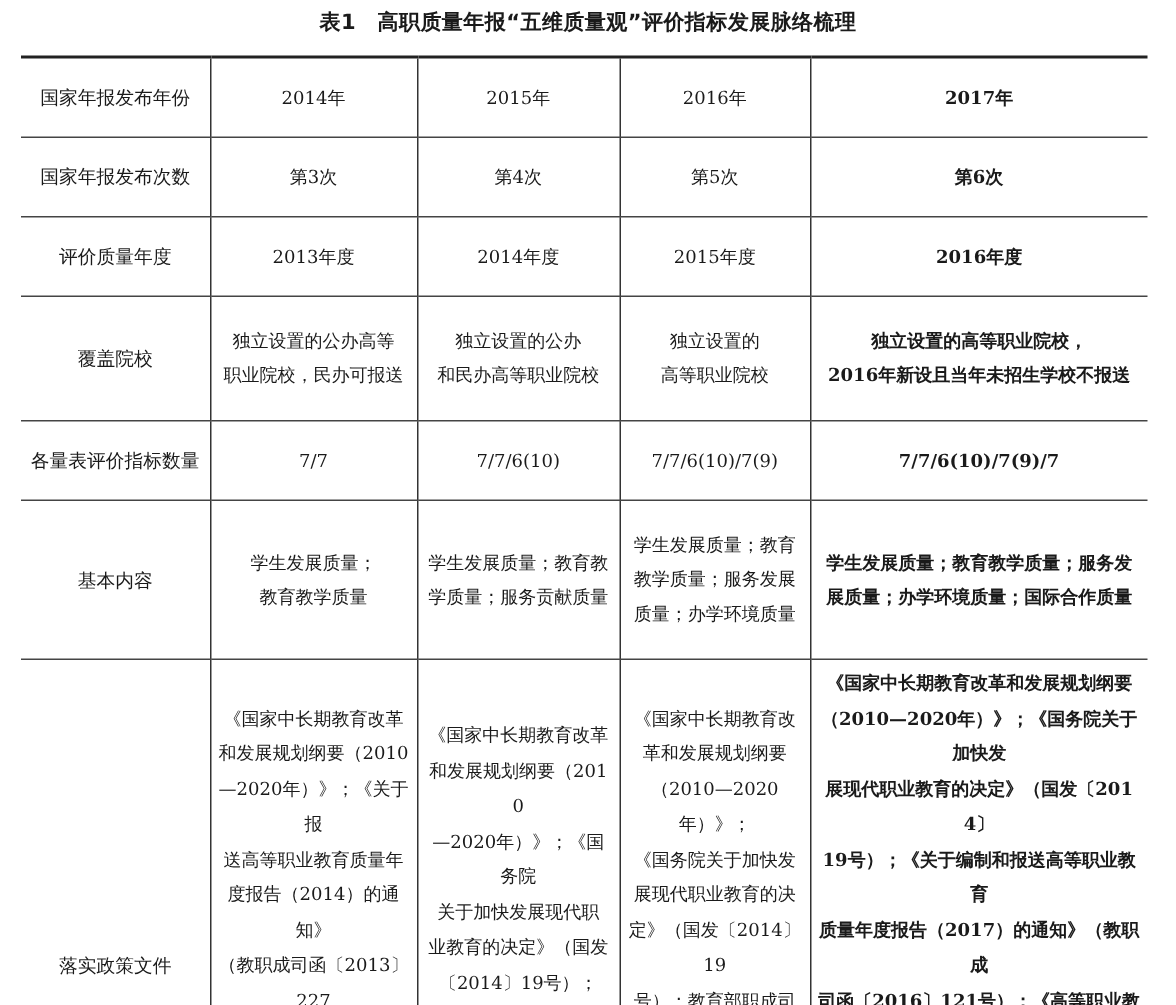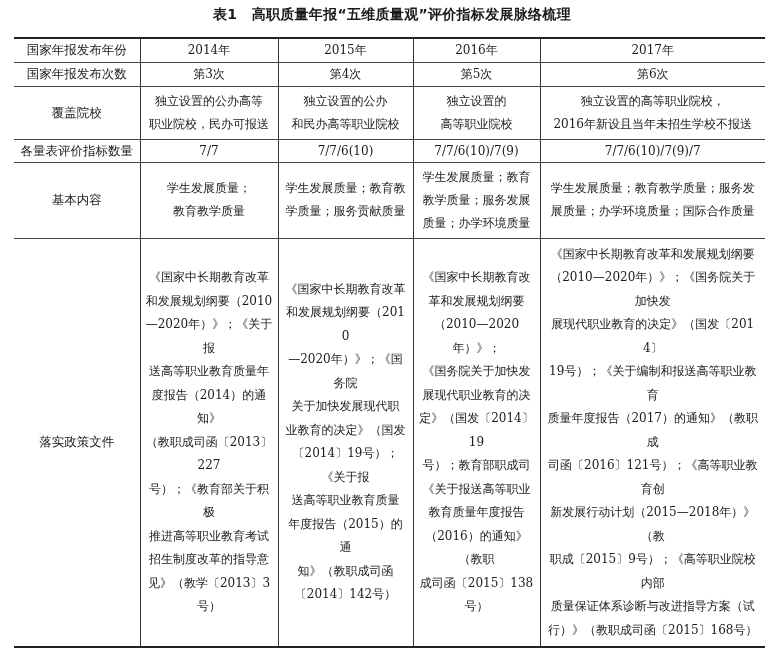--- a/index.html
+++ b/index.html
@@ -6,25 +6,25 @@
   body { width:784px; height:670px; position:relative; overflow:hidden;
          font-family: "DejaVu Serif", "Liberation Serif", serif; color:#1a1a1a; }
   .title { position:absolute; top:6px; left:0; width:784px; text-align:center;
            font-family: "DejaVu Sans", "Liberation Sans", sans-serif;
            font-size:14px; font-weight:bold; letter-spacing:0.3px; }
   table { position:absolute; left:14px; top:37px; width:751px;
           border-collapse:collapse; table-layout:fixed; }
   td { border-left:1.2px solid #333; border-right:1.2px solid #333;
        border-top:1.2px solid #444; border-bottom:1.2px solid #444;
        text-align:center; vertical-align:middle;
-       font-size:12px; line-height:16px; padding:3px 3px; word-break:break-all; }
+       font-size:12px; line-height:16px; padding:18px 3px; word-break:break-all; }
   tr:first-child td { border-top:2px solid #222; }
   tr:last-child td { border-bottom:2px solid #222; }
   td:first-child { border-left:none; }
-  td:last-child { border-right:none; }
+  td:last-child { border-right:none;font-weight:bold; }
   td.lbl { font-size:12.5px; }
   td.multi { line-height:23px;text-align:center; }
   td.policy { line-height:23.5px; padding:4px 5px; }
   .pre { white-space:pre-line; }
 </style>
 </head>
 <body>
 
 <div class="title">表1　高职质量年报“五维质量观”评价指标发展脉络梳理</div>
 
@@ -43,20 +43,27 @@
       <td>2015年</td>
       <td>2016年</td>
       <td>2017年</td>
     </tr>
     <tr style="height:24px">
       <td class="lbl">国家年报发布次数</td>
       <td>第3次</td>
       <td>第4次</td>
       <td>第5次</td>
       <td>第6次</td>
+    </tr>
+    <tr style="height:24px">
+      <td class="lbl">评价质量年度</td>
+      <td>2013年度</td>
+      <td>2014年度</td>
+      <td>2015年度</td>
+      <td>2016年度</td>
     </tr>
     <tr style="height:47px">
       <td class="lbl">覆盖院校</td>
       <td class="multi pre">独立设置的公办高等
 职业院校，民办可报送</td>
       <td class="multi pre">独立设置的公办
 和民办高等职业院校</td>
       <td class="multi pre">独立设置的
 高等职业院校</td>
       <td class="multi pre">独立设置的高等职业院校，

